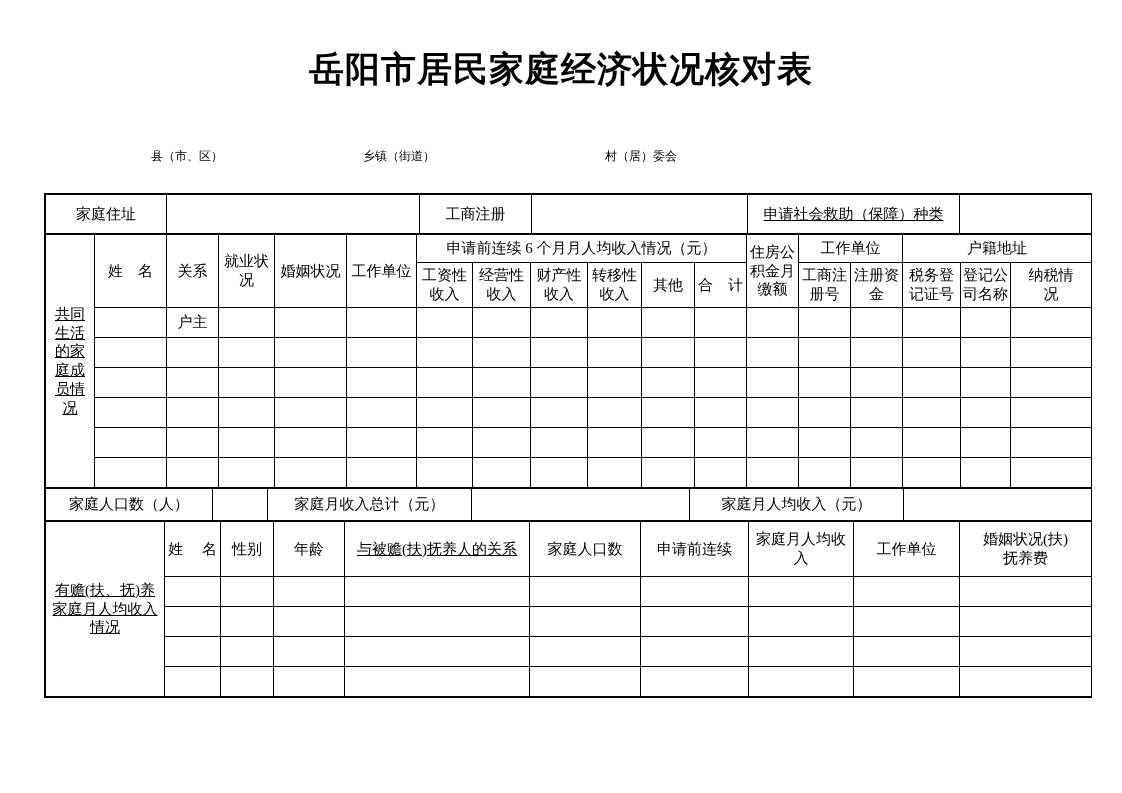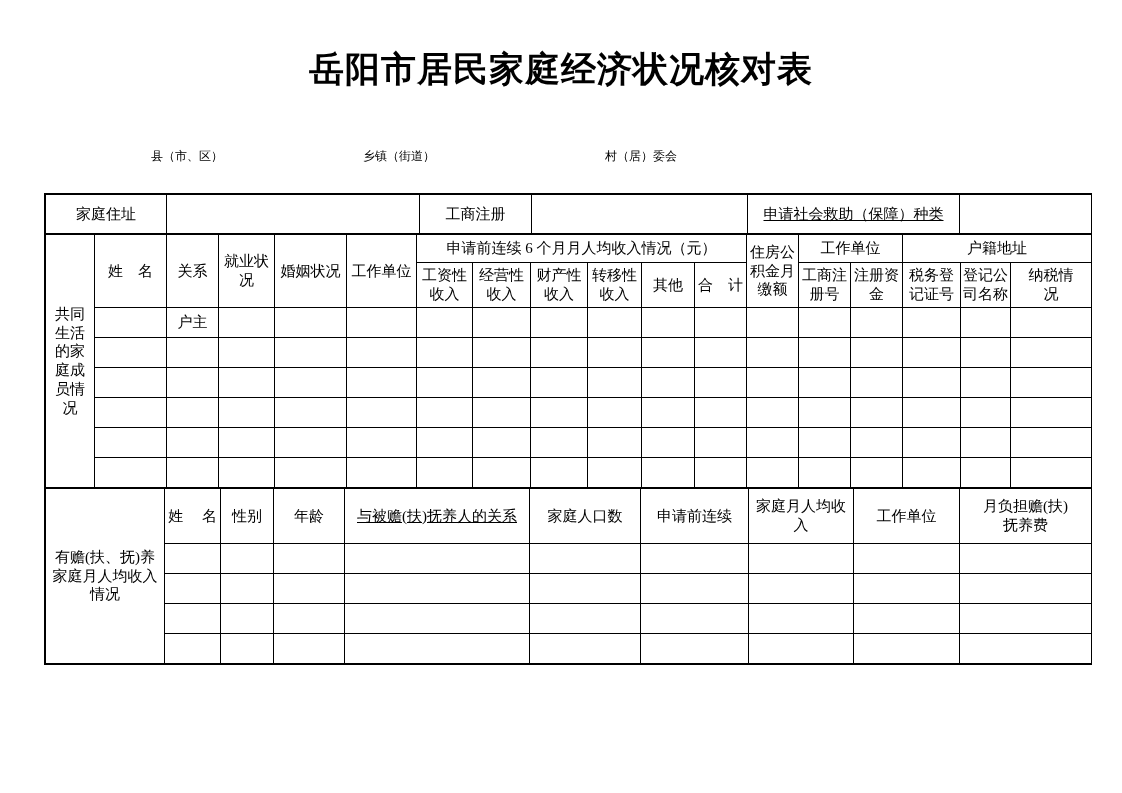--- a/index.html
+++ b/index.html
@@ -17,21 +17,21 @@
   .region-town{left:355px;}
   .region-village{left:597px;}
   .form{position:absolute;left:44px;top:193px;width:1046px;border:1px solid #000;}
   table.t{border-collapse:collapse;table-layout:fixed;width:1046px;}
   table.t td{
     border:1px solid #000;text-align:center;vertical-align:middle;
     font-size:15px;line-height:1.25;padding:0 2px;white-space:pre-line;overflow:hidden;
   }
   td.nw{white-space:nowrap;}
   td.s14{font-size:14px;text-decoration:underline;}
-  td.side{line-height:1.3;}
+  td.side{line-height:1.3;text-decoration:underline;}
 </style>
 </head>
 <body>
 
 <h1 class="title">岳阳市居民家庭经济状况核对表</h1>
 
 <div class="region-line">
   <span class="region-county">县（市、区）</span>
   <span class="region-town">乡镇（街道）</span>
   <span class="region-village">村（居）委会</span>
@@ -234,20 +234,40 @@
           <td></td>
           <td></td>
           <td></td>
           <td></td>
           <td></td>
           <td></td>
         </tr>
       </tbody>
   </table>
 
+  <table class="t">
+    <colgroup>
+      <col style="width:167px">
+        <col style="width:55px">
+        <col style="width:204px">
+      <col style="width:218px">
+        <col style="width:214px">
+        <col style="width:188px">
+    </colgroup>
+    <tbody>
+      <tr style="height:32px">
+        <td class="nw">家庭人口数（人）</td>
+        <td></td>
+        <td class="nw">家庭月收入总计（元）</td>
+        <td></td>
+        <td class="nw">家庭月人均收入（元）</td>
+        <td></td>
+      </tr>
+    </tbody>
+  </table>
 
   <table class="t">
     <colgroup>
       <col style="width:119px">
         <col style="width:56px">
         <col style="width:53px">
         <col style="width:71px">
       <col style="width:185px">
         <col style="width:111px">
         <col style="width:108px">
@@ -262,21 +282,21 @@
 情况</td>
         <td>姓　 名</td>
         <td>性别</td>
         <td>年龄</td>
         <td class="nw s14">与被赡(扶)抚养人的关系</td>
         <td>家庭人口数</td>
         <td>申请前连续</td>
         <td>家庭月人均收
 入</td>
         <td>工作单位</td>
-        <td>月负担赡(扶)
+        <td>婚姻状况(扶)
 抚养费</td>
       </tr>
     <tr style="height: 30px;">
           <td></td>
           <td></td>
           <td></td>
           <td></td>
           <td></td>
           <td></td>
           <td></td>

